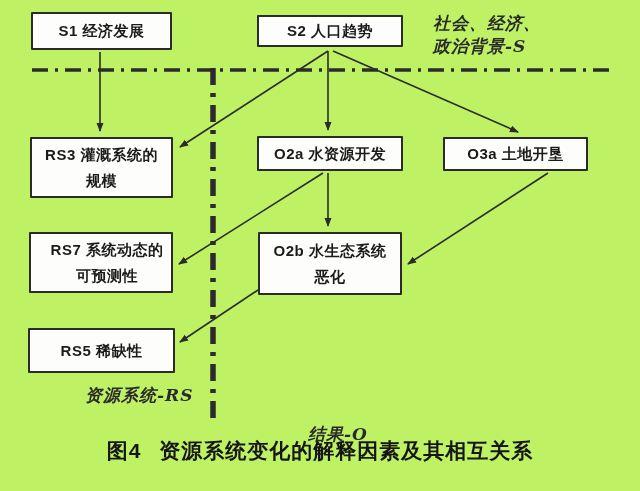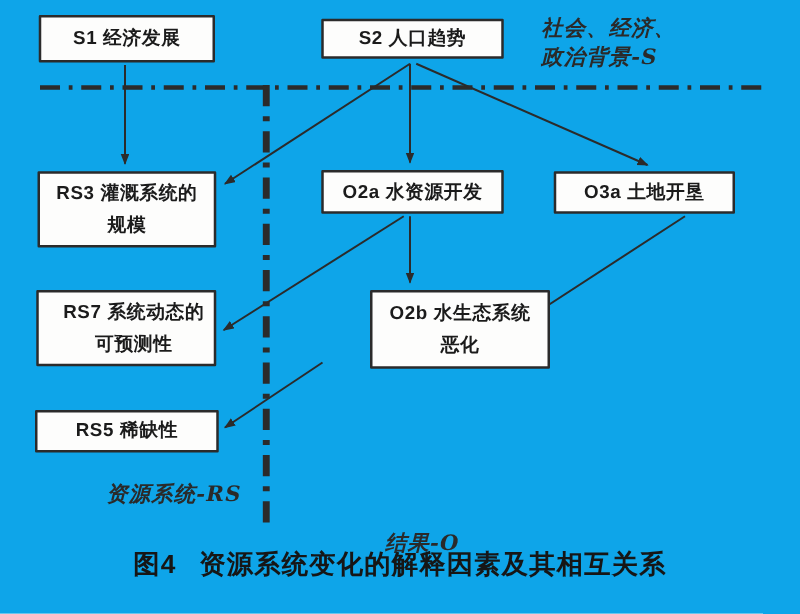--- a/index.html
+++ b/index.html
@@ -5,21 +5,21 @@
   html, body {
     margin: 0;
     padding: 0;
     background: #f6f5f3;
     font-family: "Liberation Sans", sans-serif;
   }
   .figure-canvas {
     position: relative;
     width: 640px;
     height: 491px;
-    background: #0ea5e9;
+    background: #bef264;
     overflow: hidden;
     color: #1e1e1e;
   }
   .connector-layer {
     position: absolute;
     left: 0; top: 0;
     width: 640px; height: 491px;
   }
   .node {
     position: absolute;
@@ -37,22 +37,22 @@
     line-height: 26px;
     text-align: center;
     color: #1b1b1b;
   }
   .node-s1  { left: 31px;  top: 12px;  width: 141px; height: 38px; }
   .node-s2  { left: 257px; top: 15px;  width: 146px; height: 32px; }
   .node-rs3 { left: 30px;  top: 137px; width: 143px; height: 61px; }
   .node-o2a { left: 257px; top: 136px; width: 146px; height: 35px; }
   .node-o3a { left: 443px; top: 137px; width: 145px; height: 34px; }
   .node-rs7 { left: 29px;  top: 232px; width: 144px; height: 61px; padding-left: 12px; }
-  .node-o2b { left: 258px; top: 232px; width: 144px; height: 63px; margin-left: 38px; }
-  .node-rs5 { left: 28px;  top: 328px; width: 147px; height: 34px; }
+  .node-o2b { left: 258px; top: 232px; width: 144px; height: 63px; }
+  .node-rs5 { left: 28px;  top: 328px; width: 147px; height: 45px; }
   .region-label {
     position: absolute;
     font-family: "DejaVu Serif", serif;
     font-style: italic;
     font-weight: bold;
     font-size: 17px;
     letter-spacing: 1px;
     color: #2a2a2a;
     white-space: nowrap;
   }

